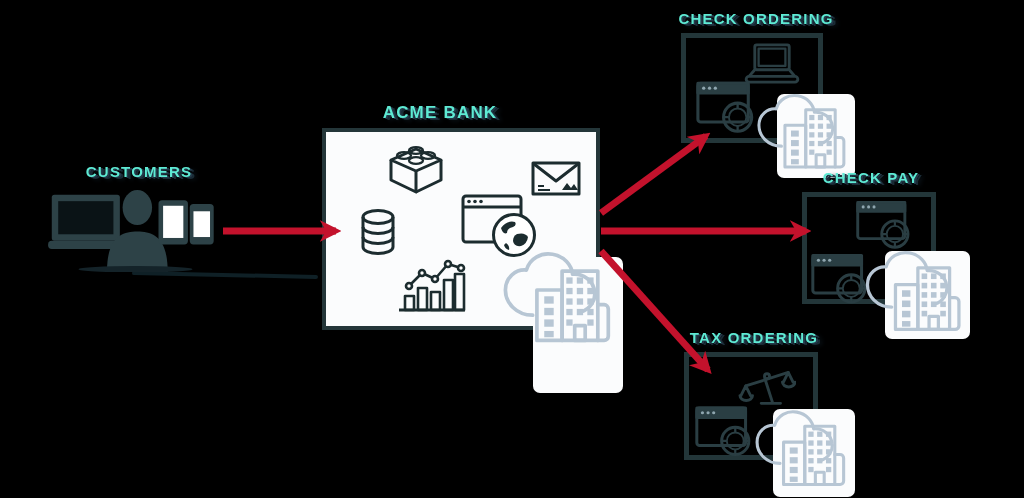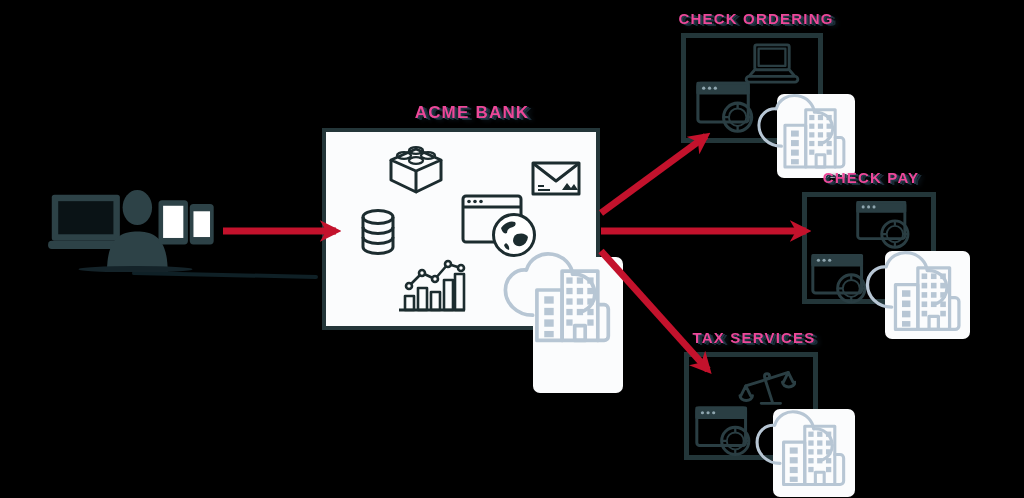--- a/index.html
+++ b/index.html
@@ -4,21 +4,21 @@
 <style>
   html,body{margin:0;padding:0;background:#000;}
   .canvas{position:relative;width:1024px;height:498px;background:#000;overflow:hidden;
           font-family:"Liberation Sans",sans-serif;}
   
   .node-box{position:absolute;box-sizing:border-box;z-index:1;}
   .core-box{border:4px solid #243639;background:#fbfcfd;}
   .sat-box{border:5px solid #233639;background:transparent;}
   
   .node-label{position:absolute;width:200px;text-align:center;z-index:4;
-      font-weight:700;font-size:15px;letter-spacing:1.2px;color:#ec4899;
+      font-weight:700;font-size:15px;letter-spacing:1.2px;color:#5eead4;
       text-shadow:2px 1px 0 #24394a,4px 2px 0 #1a2b35,6px 3px 4px #0c161d;}
   .core-label{font-size:17px;}
   
   .white-sq{position:absolute;background:#fbfcfd;border-radius:7px;z-index:2;}
   
   .icon{position:absolute;z-index:3;}
   .icon svg{display:block;width:100%;height:100%;}
   
   .arrows{position:absolute;left:0;top:0;z-index:6;pointer-events:none;}
   
@@ -180,27 +180,28 @@
         <rect x="11" y="23" width="60" height="36" fill="#0a1316"></rect>
         <rect x="125" y="28" width="22" height="35" fill="#ffffff"></rect>
         <rect x="158" y="34" width="18" height="28" fill="#ffffff"></rect>
         <ellipse cx="95" cy="97" rx="62" ry="3.5" fill="#142329"></ellipse>
       </symbol>
     </defs>
   </svg>
 
   <div class="ground-line"></div>
 
+  <div class="node-label" style="left:39px;top:163px;">CUSTOMERS</div>
   <div class="icon" style="left:48px;top:180px;width:175px;height:92px;">
     <svg viewBox="0 0 190 100">
         <use href="#sym-customers"></use>
       </svg>
   </div>
 
-  <div class="node-label core-label" style="left:372px;top:103px;">ACME BANK</div>
+  <div class="node-label core-label" style="left:340px;top:103px;">ACME BANK</div>
   <div class="node-box core-box" style="left:322px;top:128px;width:278px;height:202px;"></div>
 
   <div class="white-sq" style="left:533px;top:257px;width:90px;height:136px;"></div>
 
   <div class="icon" style="left:383px;top:140px;width:66px;height:58px;">
     <svg viewBox="0 0 66 58">
         <use href="#sym-lego"></use>
       </svg>
   </div>
   <div class="icon" style="left:531px;top:161px;width:50px;height:35px;">
@@ -260,21 +261,21 @@
         <use href="#sym-browser-coin"></use>
       </svg>
   </div>
   <div class="white-sq" style="left:885px;top:251px;width:85px;height:88px;"></div>
   <div class="icon" style="left:860px;top:247px;width:112px;height:94px;">
     <svg viewBox="0 0 120 100">
         <use href="#sym-cloud-building"></use>
       </svg>
   </div>
 
-  <div class="node-label" style="left:654px;top:329px;">TAX SERVICES</div>
+  <div class="node-label" style="left:654px;top:329px;">TAX ORDERING</div>
   <div class="node-box sat-box" style="left:684px;top:352px;width:134px;height:108px;"></div>
   <div class="icon" style="left:737px;top:357px;width:60px;height:56px;">
     <svg viewBox="0 0 60 58">
         <use href="#sym-scales"></use>
       </svg>
   </div>
   <div class="icon" style="left:694px;top:405px;width:60px;height:53px;">
     <svg viewBox="0 0 64 56">
         <use href="#sym-browser-coin"></use>
       </svg>

